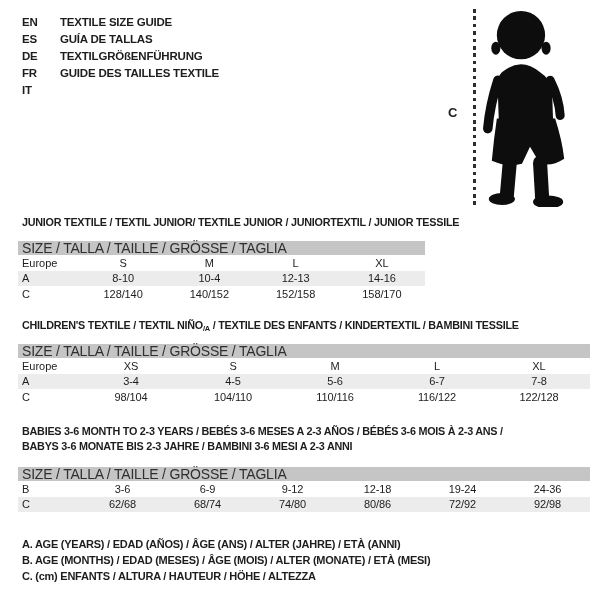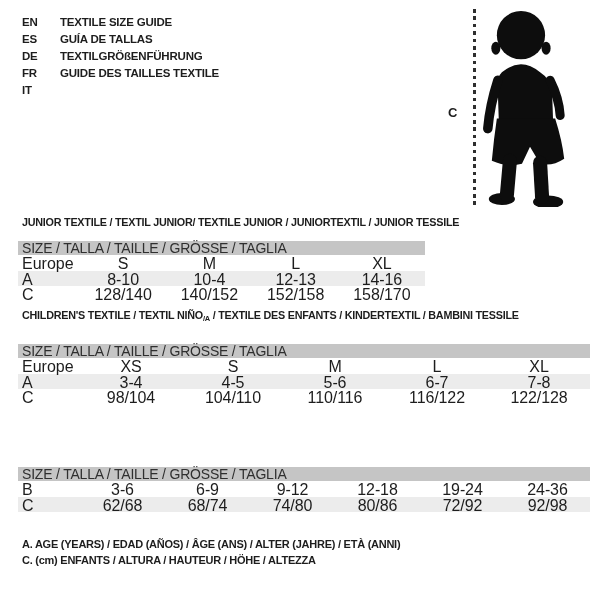--- a/index.html
+++ b/index.html
@@ -19,33 +19,33 @@
   
   .fig-line { position:absolute; left:473px; top:9px; width:2.6px; height:198px;
     background:repeating-linear-gradient(to bottom, #2e2e2e 0 3.6px, transparent 3.6px 7.4px); }
   .fig-label { position:absolute; left:448px; top:105px; font-weight:bold; font-size:13px; }
   .fig-svg { position:absolute; left:481px; top:10px; color:var(--sil,#0d0d0d); }
 
   
   .section-title { position:absolute; left:22px; font-weight:bold; font-size:10.8px;
     letter-spacing:-0.25px; white-space:nowrap; }
   #title-junior   { top:216px; }
-  #title-children { top:309px; }
+  #title-children { top:319px; }
   #title-babies   { top:424px; line-height:14.6px; white-space:normal; width:560px; }
   #title-babies span { display:block; white-space:nowrap; }
   .sub-a { font-size:7.5px; vertical-align:-2px; }
 
   
   .tbl { position:absolute; left:18px; }
   #tbl-junior   { top:241px; width:407px; }
   #tbl-children { top:344px; width:572px; }
   #tbl-babies   { top:467px; width:572px; }
   .tbl-bar { height:14px; line-height:14.5px; background:var(--header-bg,#c5c5c5);
     font-size:14px; padding-left:4px; color:#2f2f2f; letter-spacing:-0.2px; }
-  .tbl-row { display:flex; height:15.6px; font-size:16px; }
+  .tbl-row { display:flex; height:15.6px; align-items:center; font-size:11px; }
   .tbl-row.alt { background:var(--row-alt,#ececec); }
   .tbl-row .lbl { width:62px; padding-left:4px; box-sizing:border-box; }
   .tbl-row .cell { flex:1; text-align:center; letter-spacing:-0.1px; }
 
   
   .footnotes { position:absolute; left:22px; top:536px; font-weight:bold;
     font-size:11px; line-height:16.2px; letter-spacing:-0.25px; }
   .footnotes div { white-space:nowrap; }
 </style>
 </head>
@@ -143,20 +143,24 @@
     <div class="tbl-row">
       <span class="lbl">C</span>
       <span class="cell">98/104</span>
       <span class="cell">104/110</span>
       <span class="cell">110/116</span>
       <span class="cell">116/122</span>
       <span class="cell">122/128</span>
     </div>
   </div>
 
+  <div class="section-title" id="title-babies">
+    <span>BABIES 3-6 MONTH TO 2-3 YEARS / BEBÉS 3-6 MESES A 2-3 AÑOS / BÉBÉS 3-6 MOIS À 2-3 ANS /</span>
+    <span>BABYS 3-6 MONATE BIS 2-3 JAHRE / BAMBINI 3-6 MESI A 2-3 ANNI</span>
+  </div>
   <div class="tbl" id="tbl-babies">
     <div class="tbl-bar">SIZE / TALLA / TAILLE / GRÖSSE / TAGLIA</div>
     <div class="tbl-row">
       <span class="lbl">B</span>
       <span class="cell">3-6</span>
       <span class="cell">6-9</span>
       <span class="cell">9-12</span>
       <span class="cell">12-18</span>
       <span class="cell">19-24</span>
       <span class="cell">24-36</span>
@@ -167,16 +171,17 @@
       <span class="cell">68/74</span>
       <span class="cell">74/80</span>
       <span class="cell">80/86</span>
       <span class="cell">72/92</span>
       <span class="cell">92/98</span>
     </div>
   </div>
 
   <div class="footnotes">
     <div>A. AGE (YEARS) / EDAD (AÑOS) / ÂGE (ANS) / ALTER (JAHRE) / ETÀ (ANNI)</div>
+    <div>B. AGE (MONTHS) / EDAD (MESES) / ÂGE (MOIS) / ALTER (MONATE) / ETÀ (MESI)</div>
     <div>C. (cm) ENFANTS / ALTURA / HAUTEUR / HÖHE / ALTEZZA</div>
   </div>
 
 </div>
 
 </body></html>

